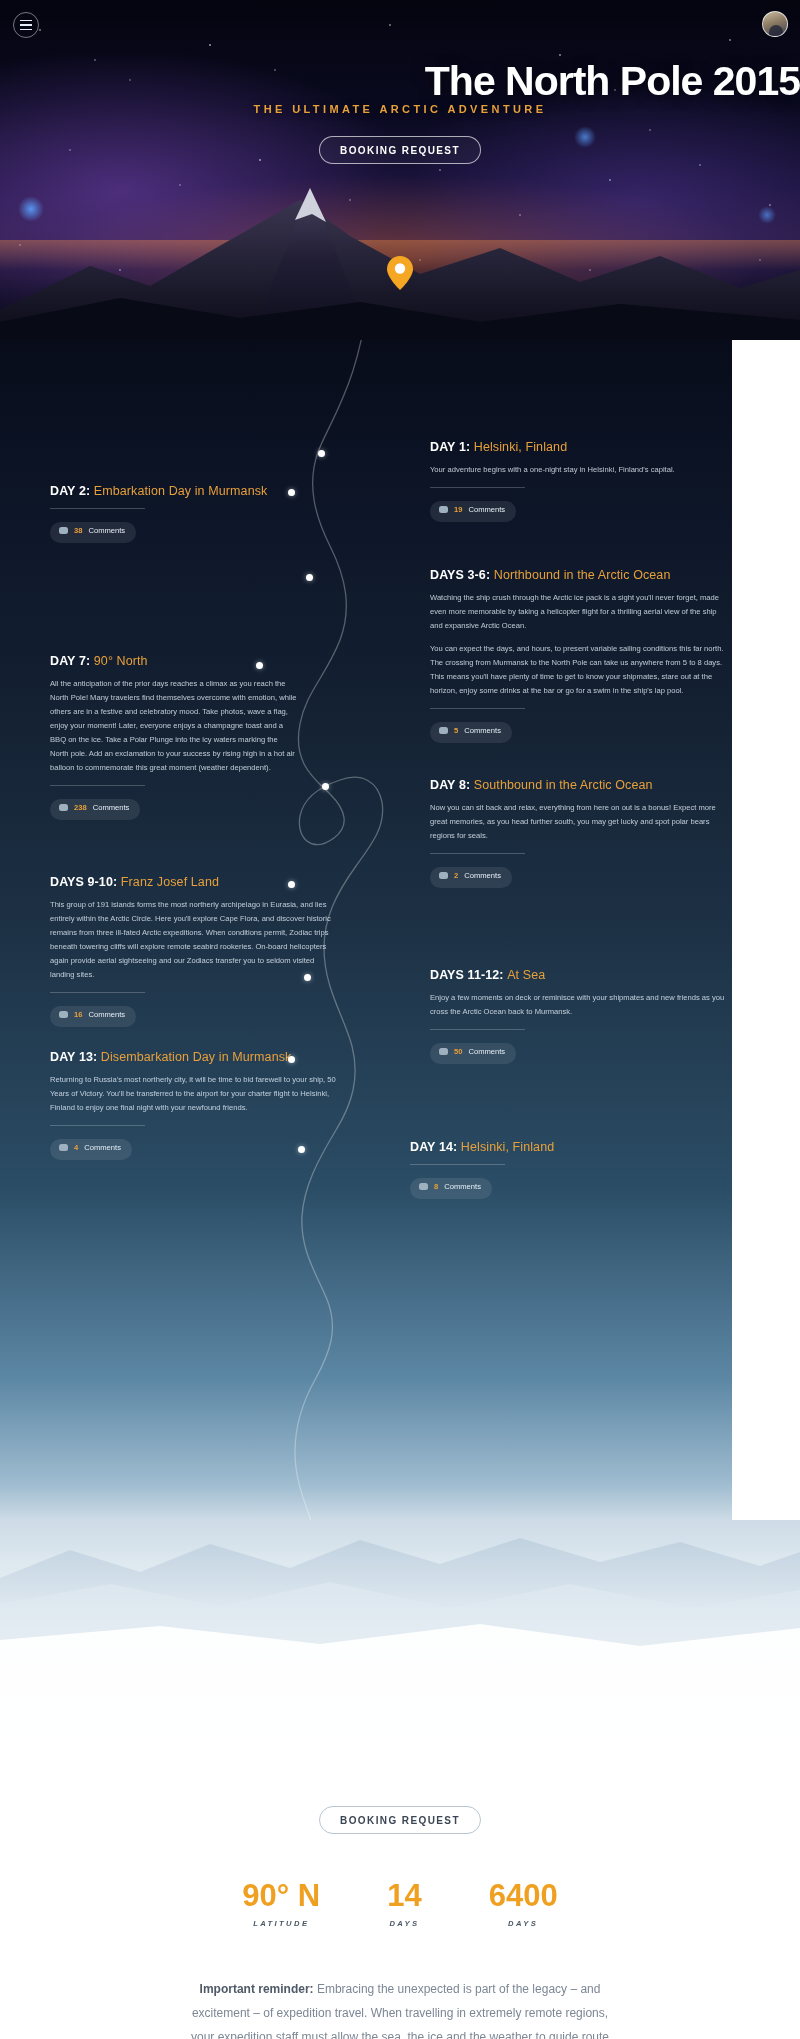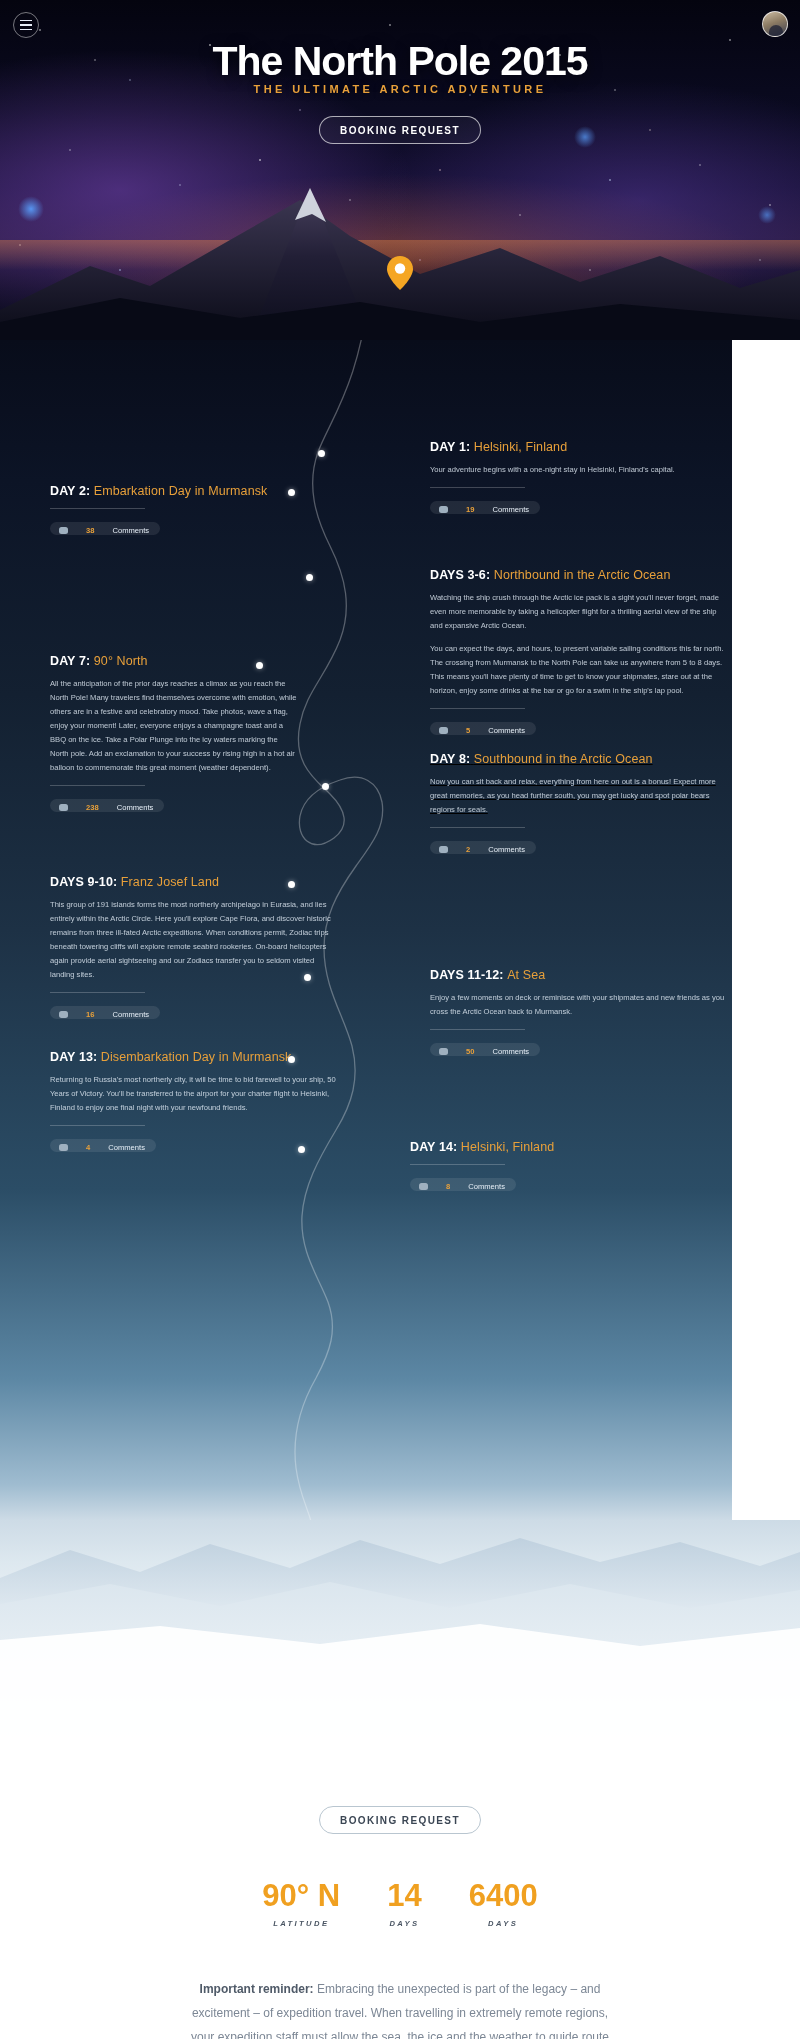--- a/index.html
+++ b/index.html
@@ -70,22 +70,22 @@
     position:absolute; right:12px; top:11px; width:26px; height:26px; border-radius:50%;
     border:1.5px solid rgba(255,255,255,.75); overflow:hidden; z-index:6;
     background:linear-gradient(160deg,#cdbda4 0%,#8c7b63 45%,#3b3f52 100%);
   }
   .avatar:after{
     content:""; position:absolute; left:6px; top:13px; width:14px; height:14px;
     border-radius:50% 50% 40% 40%; background:rgba(30,34,52,.75);
   }
   .hero-inner { position:absolute; left:0; top:0; width:800px; z-index:5; text-align:center; }
   .hero-title {
-    margin-top:40px; font-size:41px; font-weight:bold; color:#ffffff;
-    letter-spacing:-1px; text-shadow:0 2px 14px rgba(0,0,0,.55); line-height:1.05;
+    margin-top:60px; font-size:41px; font-weight:bold; color:#ffffff;
+    letter-spacing:-1px; text-shadow:0 2px 14px rgba(0,0,0,.55); line-height:1.05;text-align:right;
   }
   .hero-sub {
     font-size:11px; letter-spacing:3.4px; font-weight:bold;
     color:#e8a03a; text-shadow:0 1px 6px rgba(0,0,0,.6);
   }
   .btn-booking {
     display:inline-block; margin-top:21px; padding:8px 20px 7px;
     border:1px solid rgba(255,255,255,.65); border-radius:16px;
     color:#fff; font-size:10px; font-weight:bold; letter-spacing:1.4px; cursor:pointer;
     background:rgba(255,255,255,.04);
@@ -109,22 +109,22 @@
   .entry h3 {
     font-size:12.5px; font-weight:bold; color:#ffffff; margin-bottom:9px; letter-spacing:.1px;
     white-space:nowrap;
   }
   .entry h3 .accent { color:#e8a03a; font-weight:normal; }
   .entry p {
     font-size:7.6px; line-height:1.85; color:rgba(226,236,245,.82); margin-bottom:9px;
   }
   .rule { width:95px; height:1px; background:rgba(255,255,255,.22); margin:10px 0 11px; }
   .comments {
-    display:inline-flex; align-items:center; gap:18px;
-    background:rgba(255,255,255,.09); border-radius:11px; padding:4px 11px 0 9px;
+    display:inline-flex; align-items:center; gap:6px;
+    background:rgba(255,255,255,.09); border-radius:11px; padding:4px 11px 8px 9px;
     font-size:7.6px; color:#e6eef6; cursor:pointer;
   }
   .comments .cnum { color:#e8a03a; font-weight:bold; }
   .bubble { width:9px; height:7px; background:#9fb0bf; border-radius:2.5px; position:relative; display:inline-block; }
   .bubble:after { content:""; position:absolute; left:1.5px; bottom:-2.5px; border:3px solid transparent; border-top-color:#9fb0bf; border-right:0; }
 
   .dot {
     position:absolute; width:7px; height:7px; border-radius:50%; background:#ffffff; z-index:4;
     box-shadow:0 0 5px rgba(255,255,255,.5);
   }
@@ -135,21 +135,21 @@
     background:linear-gradient(#cddbe6 0%, #dde8ef 8%, #eef3f7 20%, #f8fafb 34%, #ffffff 48%, #ffffff 100%);
     overflow:hidden;
   }
   .snow-svg { position:absolute; left:0; top:0; width:800px; height:260px; }
   .footer-inner { position:absolute; left:0; top:0; width:800px; text-align:center; }
   .btn-booking-2 {
     display:inline-block; margin-top:286px; padding:8px 20px 7px;
     border:1px solid #b9c6d0; border-radius:16px; background:#fff;
     color:#3b4654; font-size:10px; font-weight:bold; letter-spacing:1.4px; cursor:pointer;
   }
-  .stats { display:flex; justify-content:center; gap:47px; margin-top:46px; }
+  .stats { display:flex; justify-content:center; gap:67px; margin-top:46px; }
   .stat { text-align:center; }
   .stat .num { font-size:31px; font-weight:bold; color:#f0a020; line-height:1; }
   .stat .lbl { margin-top:8px; font-size:7.6px; letter-spacing:2.4px; font-weight:bold; color:#4a5563;font-style:italic; }
   .disclaimer {
     width:420px; margin:49px auto 0; font-size:12px; line-height:2; color:#7c8795; text-align:center;
   }
   .disclaimer b { color:#4f5a68; }
 </style>
 </head>
 <body>
@@ -280,21 +280,21 @@
       <p>All the anticipation of the prior days reaches a climax as you reach the North Pole! Many travelers find themselves overcome with emotion, while others are in a festive and celebratory mood. Take photos, wave a flag, enjoy your moment! Later, everyone enjoys a champagne toast and a BBQ on the ice. Take a Polar Plunge into the icy waters marking the North pole. Add an exclamation to your success by rising high in a hot air balloon to commemorate this great moment (weather dependent).</p>
       <div class="rule"></div>
       <div class="comments">
         <span class="bubble"></span>
         <span class="cnum">238</span>
         <span>Comments</span>
       </div>
     </div>
 
     <div class="dot" style="left:322px; top:443px;"></div>
-    <div class="entry right" style="top:412px;text-decoration:underline;">
+    <div class="entry right" style="top:438px;">
       <h3>
         <span>DAY 8:</span>
         <span class="accent">Southbound in the Arctic Ocean</span>
       </h3>
       <p>Now you can sit back and relax, everything from here on out is a bonus! Expect more great memories, as you head further south, you may get lucky and spot polar bears regions for seals.</p>
       <div class="rule"></div>
       <div class="comments">
         <span class="bubble"></span>
         <span class="cnum">2</span>
         <span>Comments</span>

